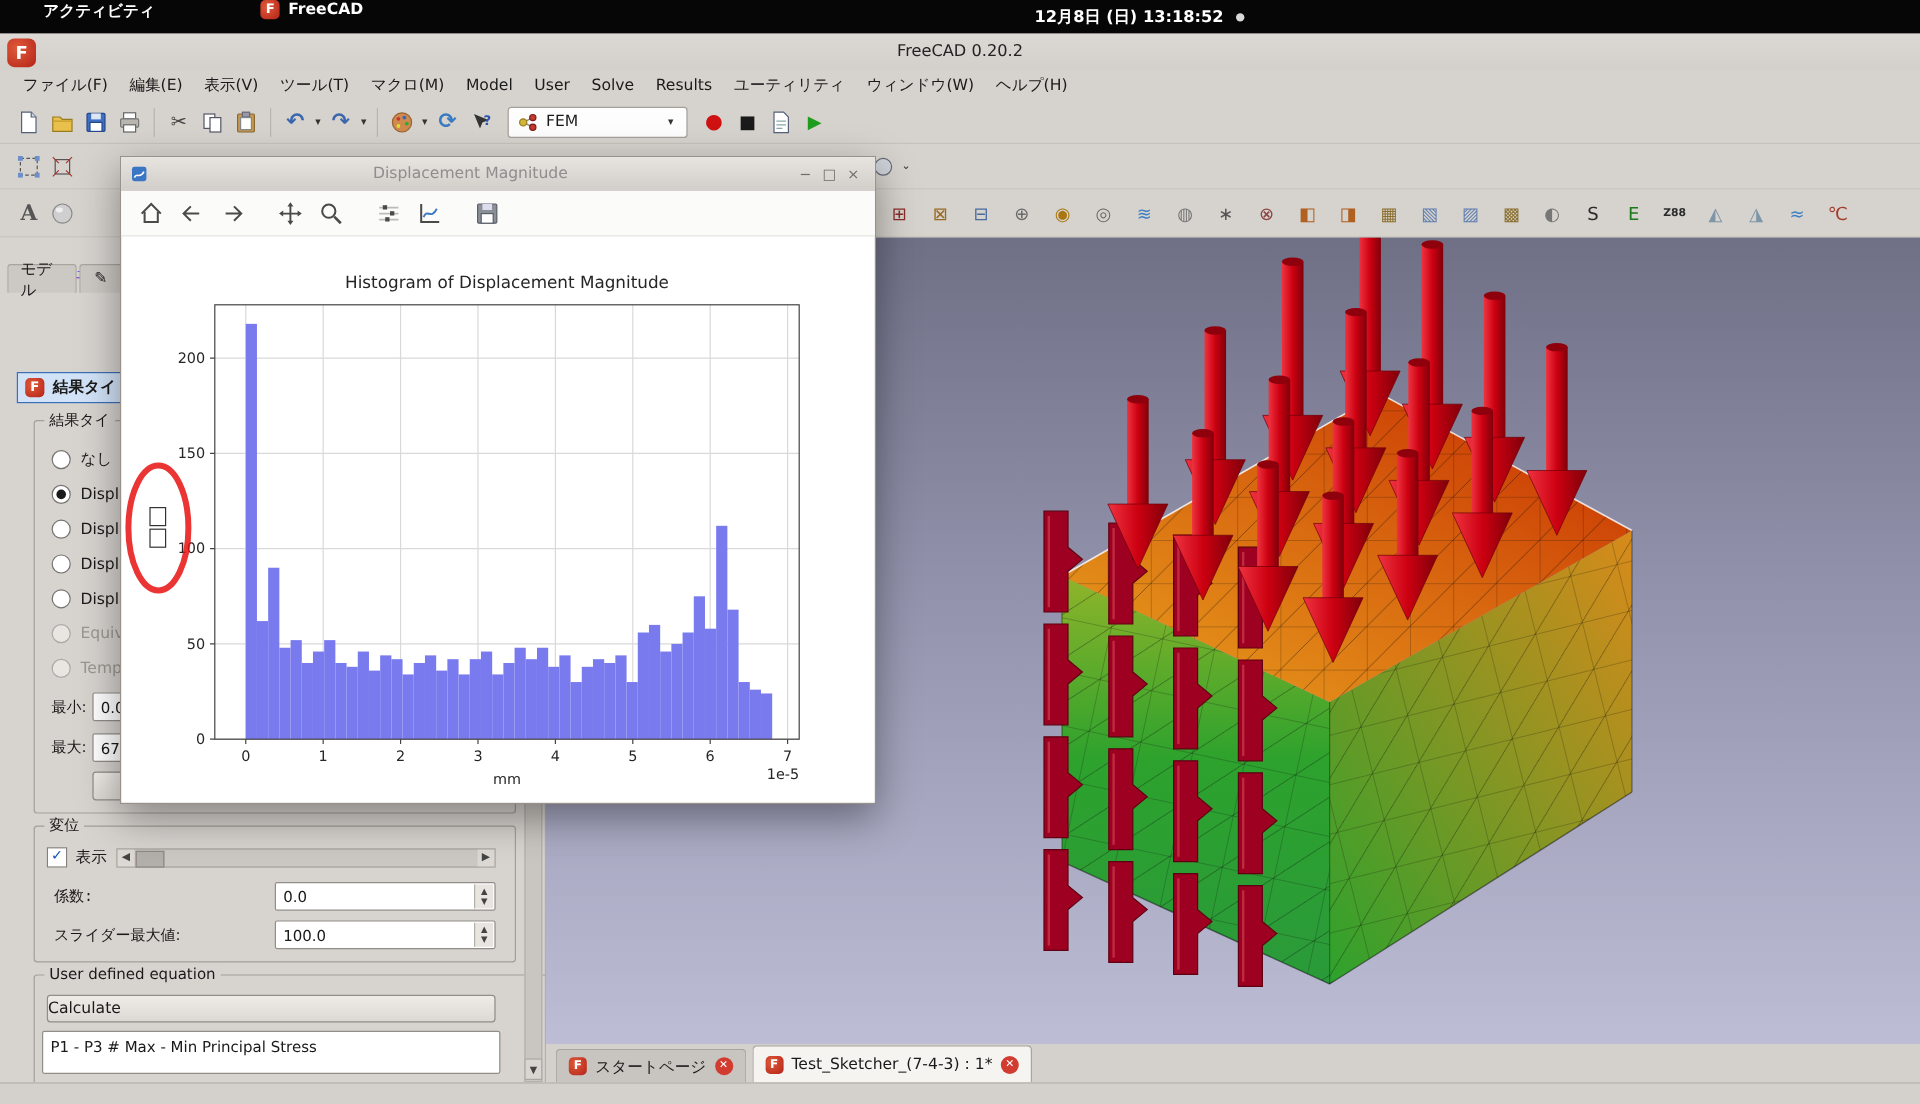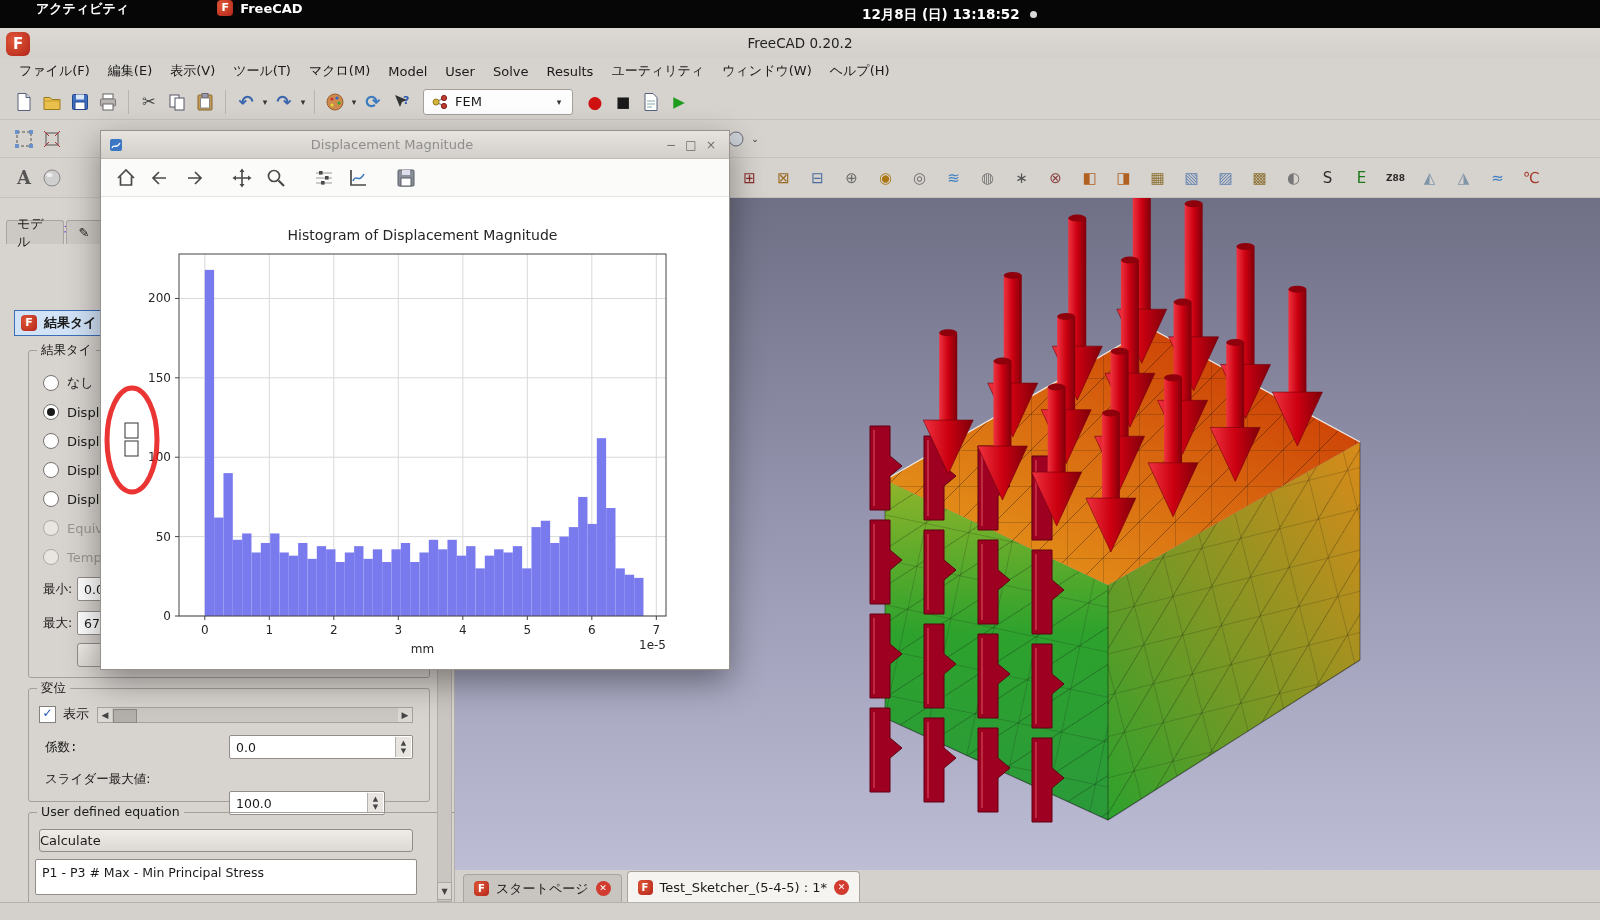--- a/index.html
+++ b/index.html
@@ -339,21 +339,21 @@
         <span class="sl-btn">◀</span>
         <span class="sl-handle"></span>
         <span class="sl-btn" style="position:absolute;right:0;">▶</span>
       </div>
       <div class="plabel" style="left:16px;top:50px;font-family:Liberation Mono, monospace;">係数:</div>
       <div class="field" style="left:200px;top:46px;width:184px;height:24px;">
         <span>0.0</span>
           <span class="spinarr">▲<br>▼</span>
       </div>
       <div class="plabel" style="left:16px;top:82px;">スライダー最大値:</div>
-      <div class="field" style="left:200px;top:78px;width:156px;height:24px;margin-top:24px;">
+      <div class="field" style="left:200px;top:78px;width:184px;height:24px;">
         <span>100.0</span>
           <span class="spinarr">▲<br>▼</span>
       </div>
     </div>
 
     <div class="group" style="left:28px;top:614px;width:400px;height:96px;padding-left:35px;">
       <span class="legend">User defined equation</span>
       <div class="pbutton" style="left:10px;top:16px;width:374px;height:23px;">
           <span>Calculate</span>
         </div>
@@ -491,21 +491,21 @@
   </div>
 
   <div id="tabstrip" class="abs">
       <div class="doctab">
         <span class="fcicon" style="width: 15px; height: 15px; line-height: 15px; font-size: 10px;">F</span>
         <span>スタートページ</span>
         <span class="closeb">✕</span>
       </div>
       <div class="doctab active">
         <span class="fcicon" style="width: 15px; height: 15px; line-height: 15px; font-size: 10px;">F</span>
-        <span>Test_Sketcher_(5-4-5) : 1*</span>
+        <span>Test_Sketcher_(7-4-3) : 1*</span>
         <span class="closeb">✕</span>
       </div>
     </div>
   <div id="statusbar" class="abs"></div>
 
   <div id="dialog" class="abs">
     <div id="dialog-title">
       <svg width="14" height="14" viewBox="0 0 14 14">
           <rect x="1" y="1" width="12" height="12" rx="2" fill="#3b76c4"></rect>
           <path d="M3 10c2-5 4 2 8-5" stroke="#fff" fill="none" stroke-width="1.3"></path>

